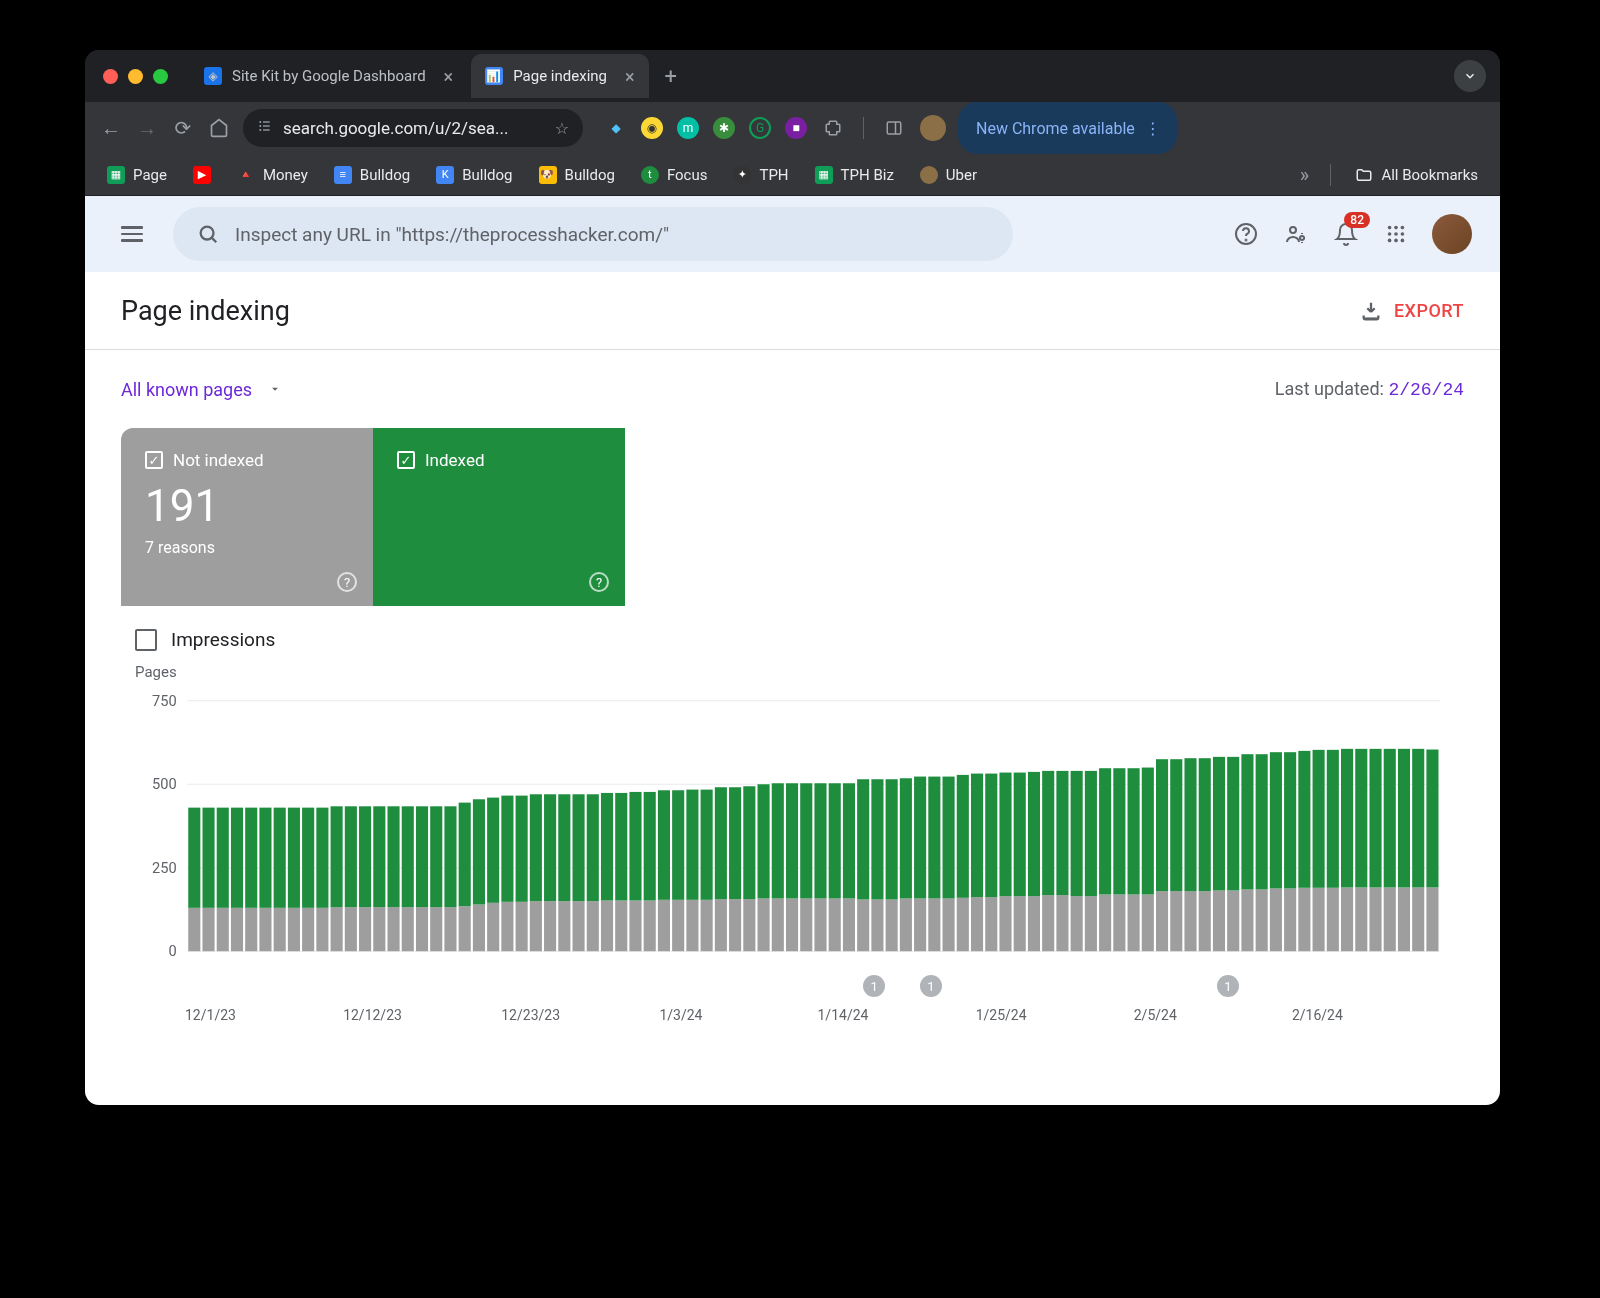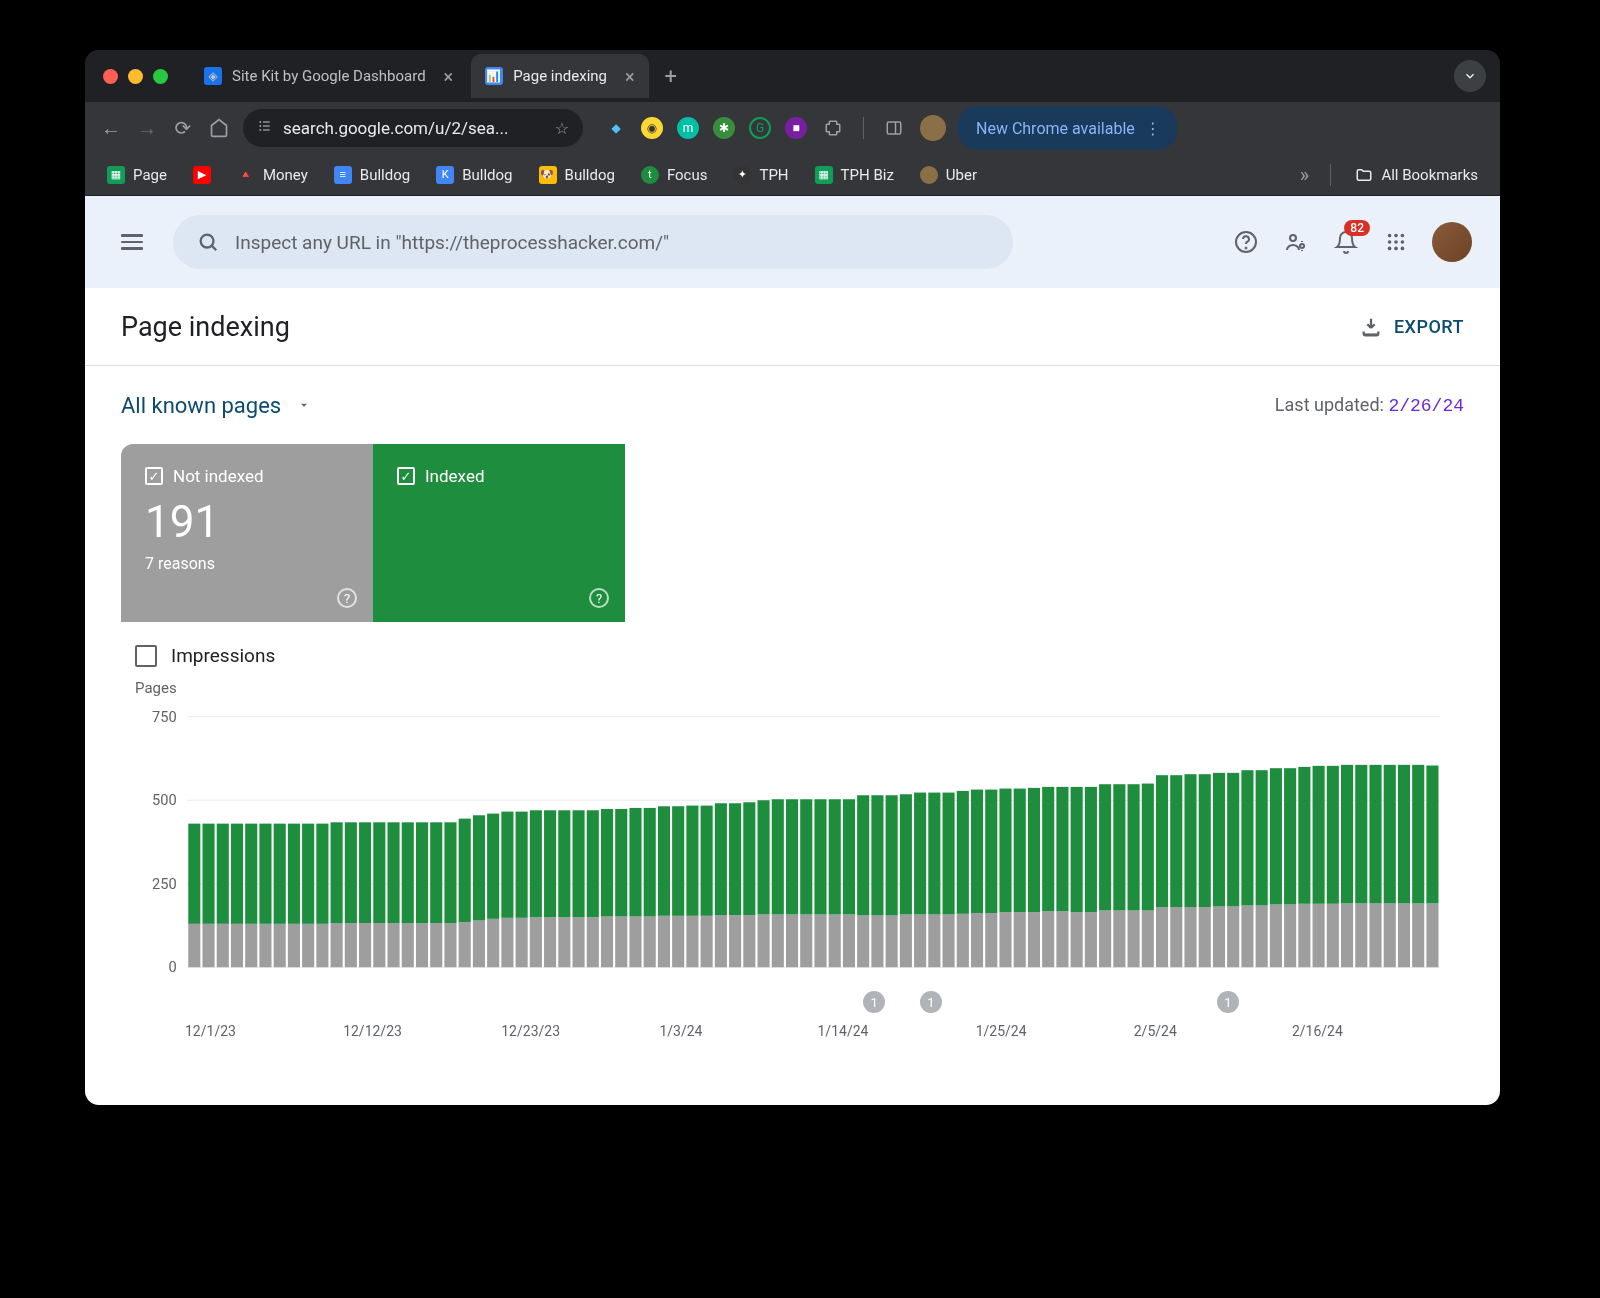--- a/index.html
+++ b/index.html
@@ -61,42 +61,42 @@
   flex:0 0 340px; height:38px; background:#202124; border-radius:19px;
   display:flex; align-items:center; padding:0 14px; gap:10px;
   color:#e8eaed; font-size:17px;
 }
 .omni-icon{color:#9aa0a6;font-size:16px;}
 .ext-icons{display:flex;align-items:center;gap:14px; margin-left:10px;}
 .ext-ic{width:22px;height:22px;border-radius:50%;display:flex;align-items:center;justify-content:center;font-size:12px;color:#fff;}
 .divider-v{width:1px;height:22px;background:#5f6368;margin:0 4px;}
 .avatar-sm{width:26px;height:26px;border-radius:50%;background:#8b6f47;}
 .chrome-update{
-  background:#1a3a5c; color:#8ab4f8; height:44px;
+  background:#1a3a5c; color:#8ab4f8; height:52px;
   border-radius:19px; padding:0 16px 0 18px;
   display:flex;align-items:center;gap:10px;font-size:16px;
   cursor:pointer;
 }
 
 .bookmarks-bar{
   height:42px; background:#35363a; border-bottom:1px solid #202124;
   display:flex;align-items:center;padding:0 12px;gap:6px;
 }
 .bm{display:flex;align-items:center;gap:8px;color:#e8eaed;font-size:15px;padding:6px 10px;border-radius:4px;cursor:pointer;}
 .bm-icon{width:18px;height:18px;border-radius:3px;display:flex;align-items:center;justify-content:center;font-size:11px;}
 .bm-spacer{flex:1;}
 .bm-divider{width:1px;height:22px;background:#5f6368;margin:0 8px;}
 
 .page-content{
   background:#fff; height:calc(100% - 52px - 52px - 42px);
   overflow:hidden;
 }
 
 .gsc-header{
-  height:92px; background:#eaf1fb;
+  height:76px; background:#eaf1fb;
   display:flex;align-items:center;padding:0 28px;gap:22px;
 }
 .hamburger{display:flex;flex-direction:column;gap:4px;cursor:pointer;padding:8px;}
 .hamburger span{width:22px;height:2.5px;background:#5f6368;border-radius:1px;}
 .gsc-search{
   flex:1; max-width:840px; height:54px;
   background:#dde7f3; border-radius:27px;
   display:flex;align-items:center;padding:0 24px;gap:16px;
   color:#5f6368;font-size:19px;
 }
@@ -107,26 +107,26 @@
   background:#d93025;color:#fff;font-size:12px;
   padding:1px 6px;border-radius:10px;font-weight:500;
 }
 .gsc-avatar{width:40px;height:40px;border-radius:50%;background:linear-gradient(135deg,#8b5a3c,#6b4423);}
 
 .gsc-titlebar{
   height:78px;display:flex;align-items:center;padding:0 36px;
   border-bottom:1px solid #dadce0; background:#fff;
 }
 .gsc-title{font-size:27px;color:#202124;font-weight:400;}
-.export-btn{margin-left:auto;display:flex;align-items:center;gap:12px;color:#0c4a6e;font-size:18px;font-weight:500;letter-spacing:0.5px;cursor:pointer;}
+.export-btn{margin-left:auto;display:flex;align-items:center;gap:12px;color:#ef4444;font-size:18px;font-weight:500;letter-spacing:0.5px;cursor:pointer;}
 
 .gsc-filterbar{
   height:78px;display:flex;align-items:center;padding:0 36px;background:#fff;
 }
-.dropdown{display:flex;align-items:center;gap:16px;font-size:22px;color:#0c4a6e;cursor:pointer;text-align:center;}
+.dropdown{display:flex;align-items:center;gap:16px;font-size:18px;color:#6d28d9;cursor:pointer;text-align:center;}
 .update-txt{margin-left:auto;color:#5f6368;font-size:18px;}
 .update-txt .date{color:#6d28d9;font-family:Liberation Mono, monospace;}
 
 .cards-row{display:flex;padding:0 36px;}
 .card{
   width:252px;height:178px;padding:22px 24px;position:relative;
   color:#fff; cursor:pointer;
   border-radius:12px 0 0 0;
 }
 .card:nth-child(2){border-radius:0;}

